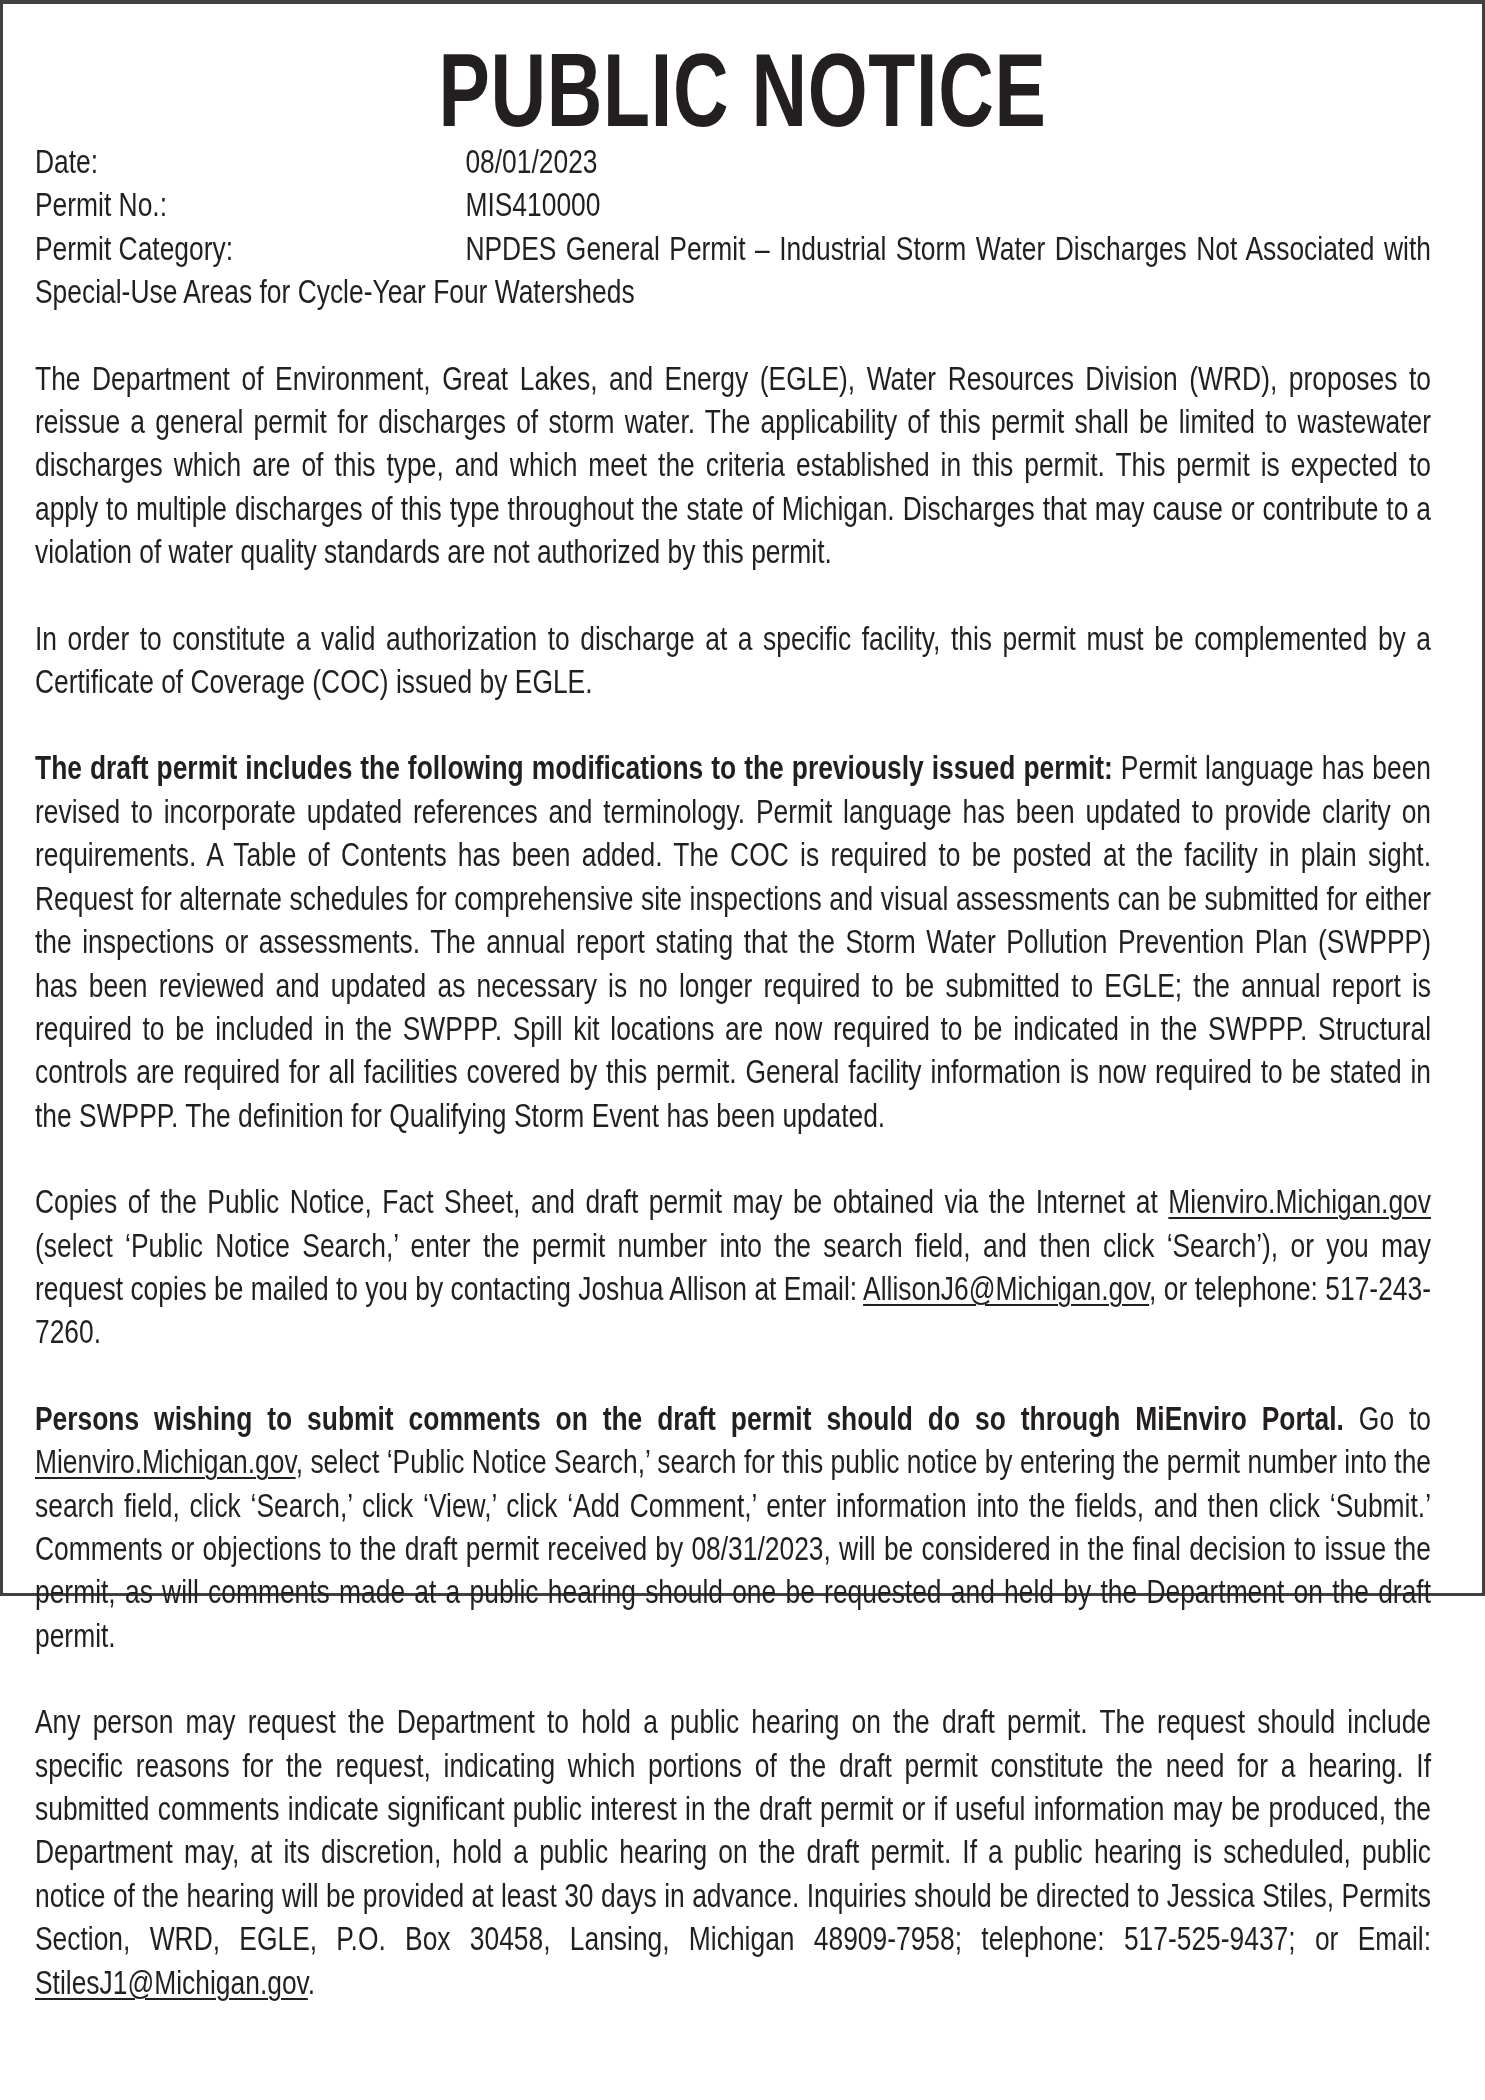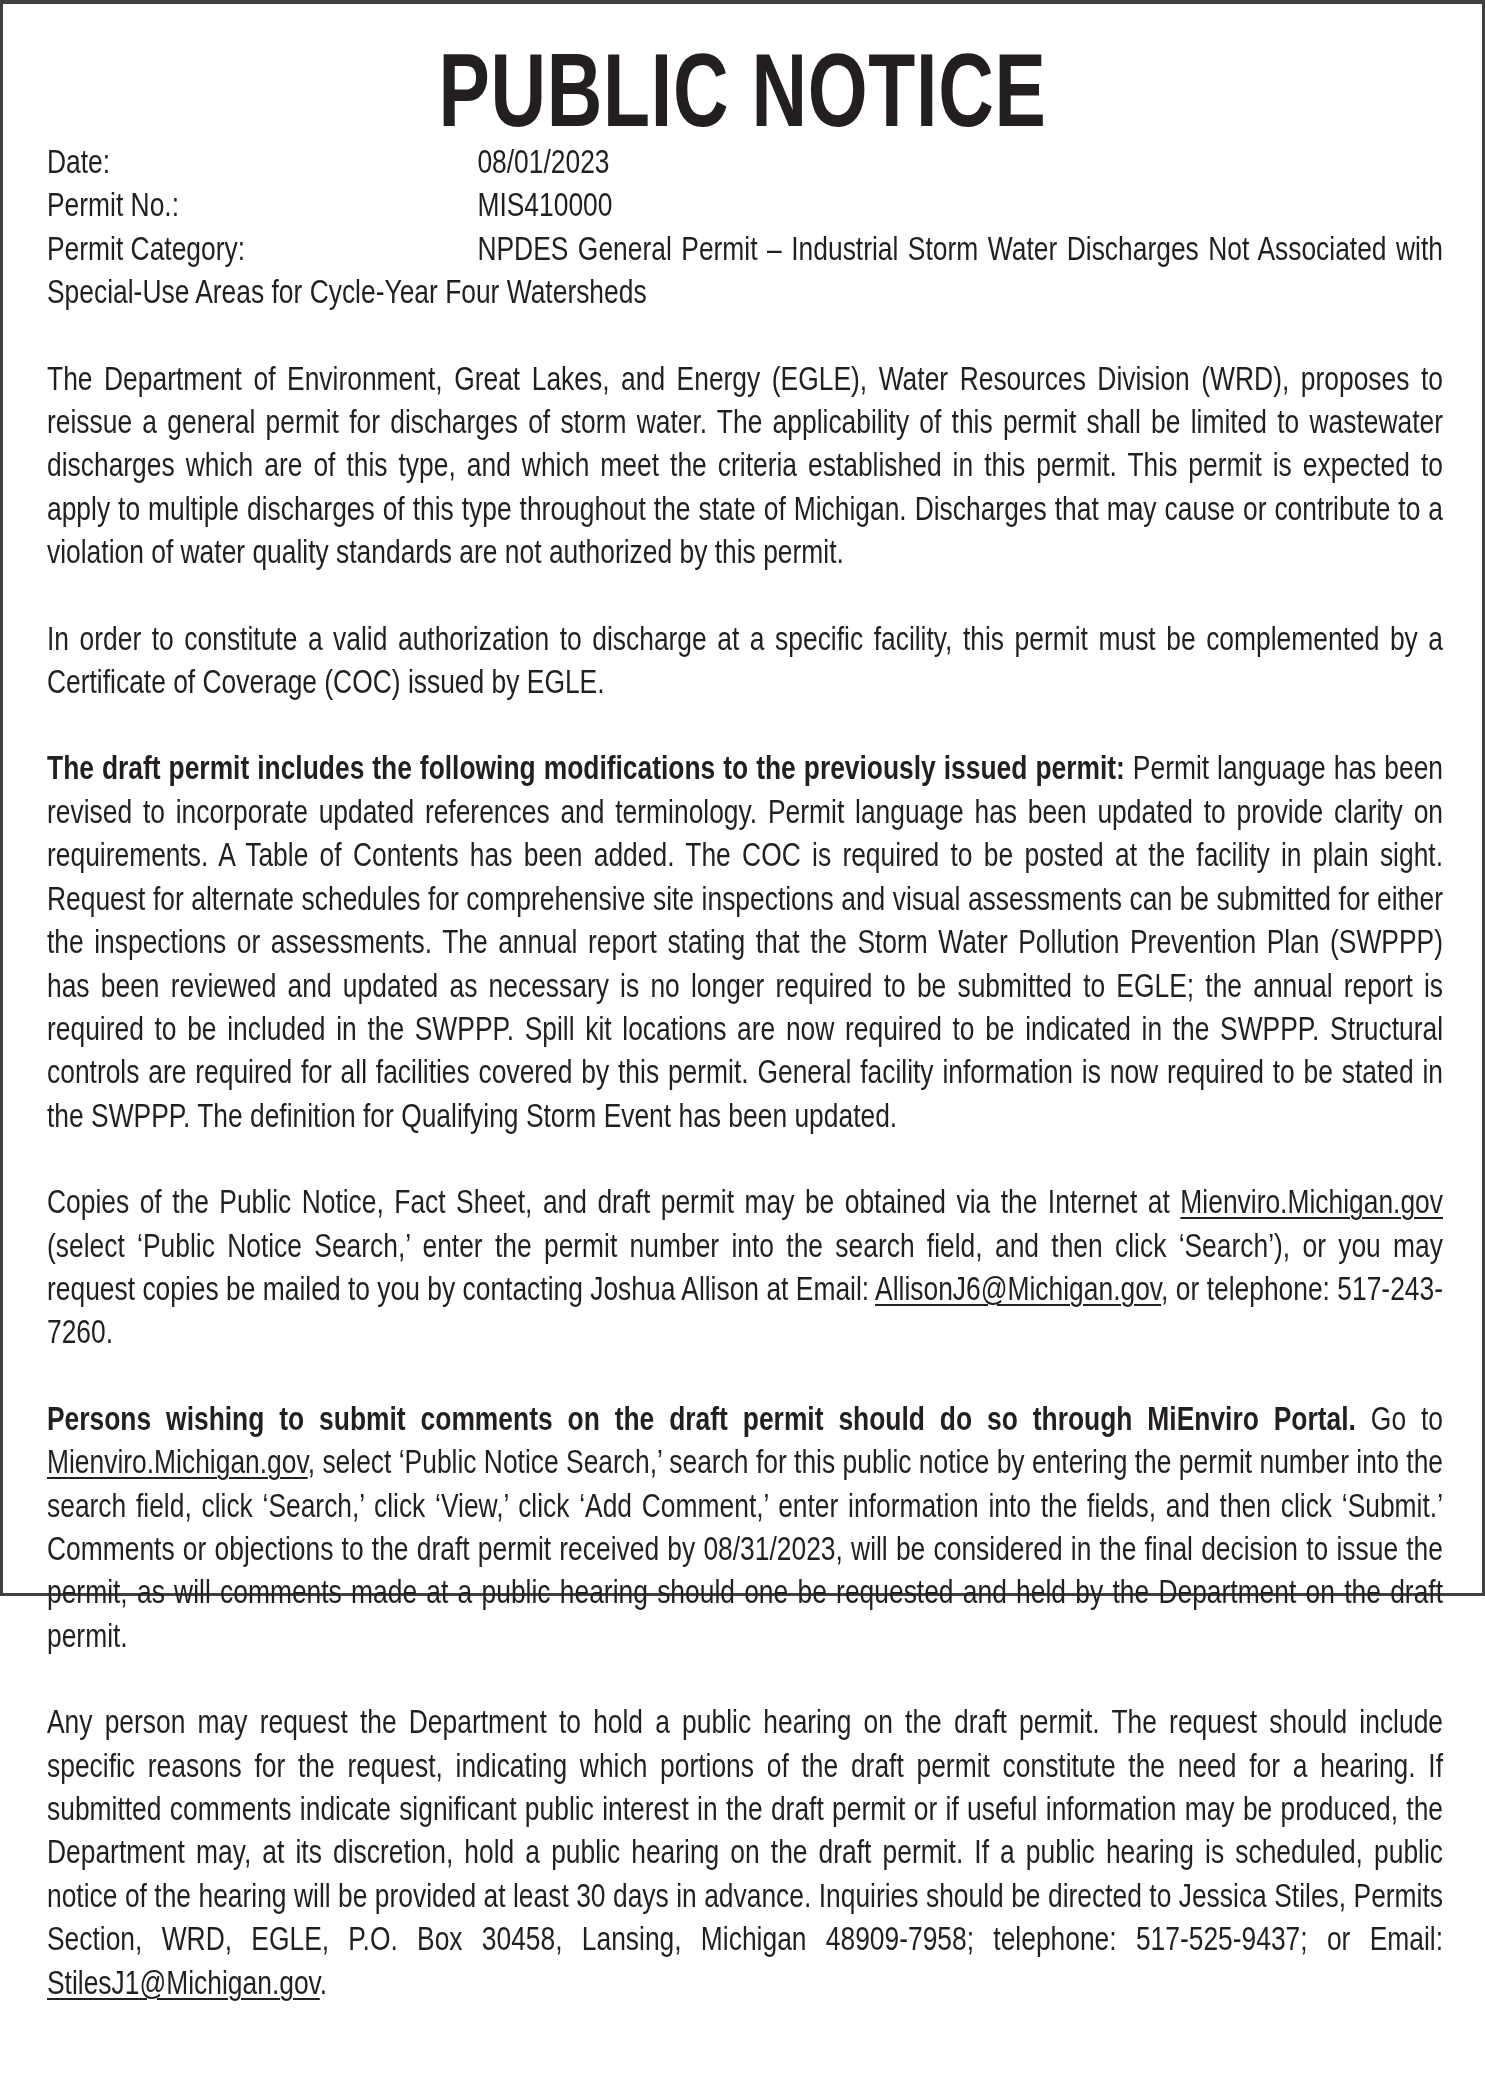--- a/index.html
+++ b/index.html
@@ -22,21 +22,21 @@
     font-weight: bold;
     font-size: 104px;
     line-height: 104px;
     letter-spacing: 1px;
     transform: scaleX(0.74);
     transform-origin: center top;
     color: #231f20;
   }
   .content {
     position: absolute;
-    left: 44px;
+    left: 32px;
     top: 136px;
     width: 1396px;
     font-size: 33px;
     line-height: 43.4px;
   }
   .cond {
     
     display: block;
     width: 1745px;
     transform: scaleX(0.8);

